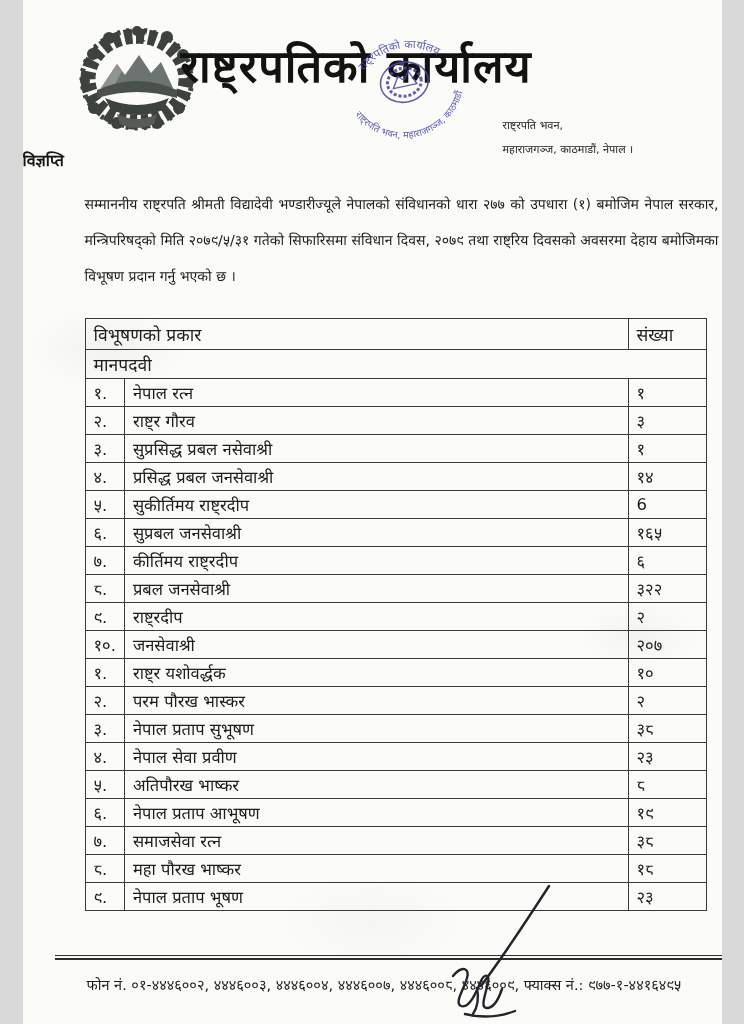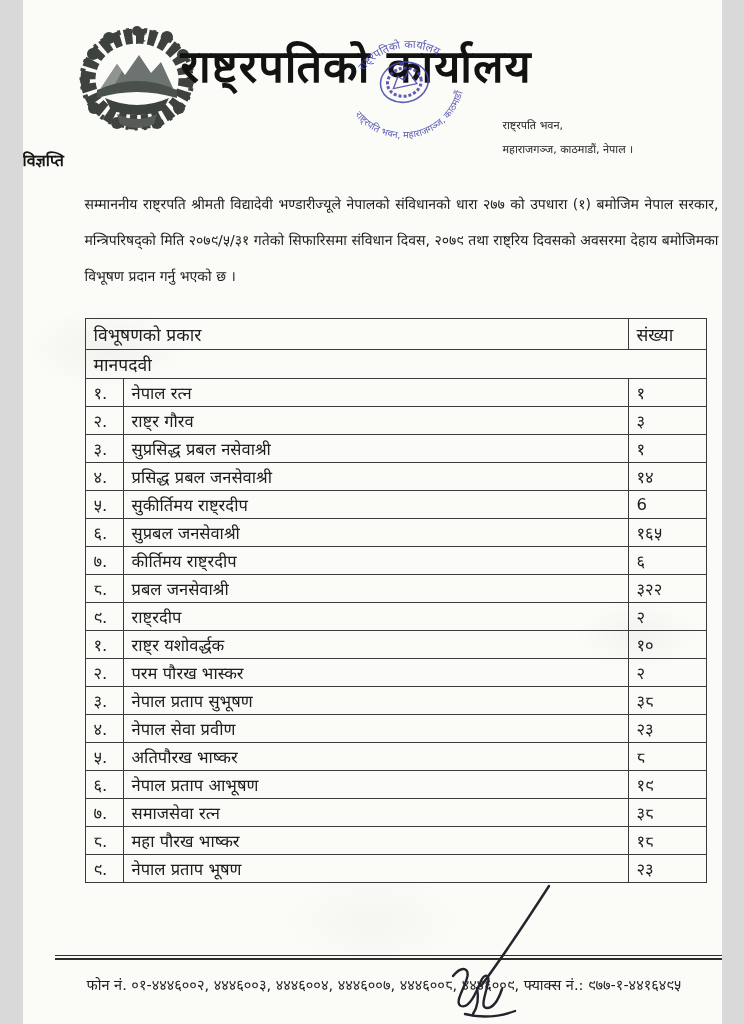--- a/index.html
+++ b/index.html
@@ -184,20 +184,25 @@
           <td class="cell-sn">८.</td>
           <td class="cell-name">प्रबल जनसेवाश्री</td>
           <td class="cell-count">३२२</td>
         </tr>
         <tr>
           <td class="cell-sn">९.</td>
           <td class="cell-name">राष्ट्रदीप</td>
           <td class="cell-count">२</td>
         </tr>
         <tr>
+          <td class="cell-sn">१०.</td>
+          <td class="cell-name">जनसेवाश्री</td>
+          <td class="cell-count">२०७</td>
+        </tr>
+        <tr>
           <td class="cell-sn">१.</td>
           <td class="cell-name">राष्ट्र यशोवर्द्धक</td>
           <td class="cell-count">१०</td>
         </tr>
         <tr>
           <td class="cell-sn">२.</td>
           <td class="cell-name">परम पौरख भास्कर</td>
           <td class="cell-count">२</td>
         </tr>
         <tr>

